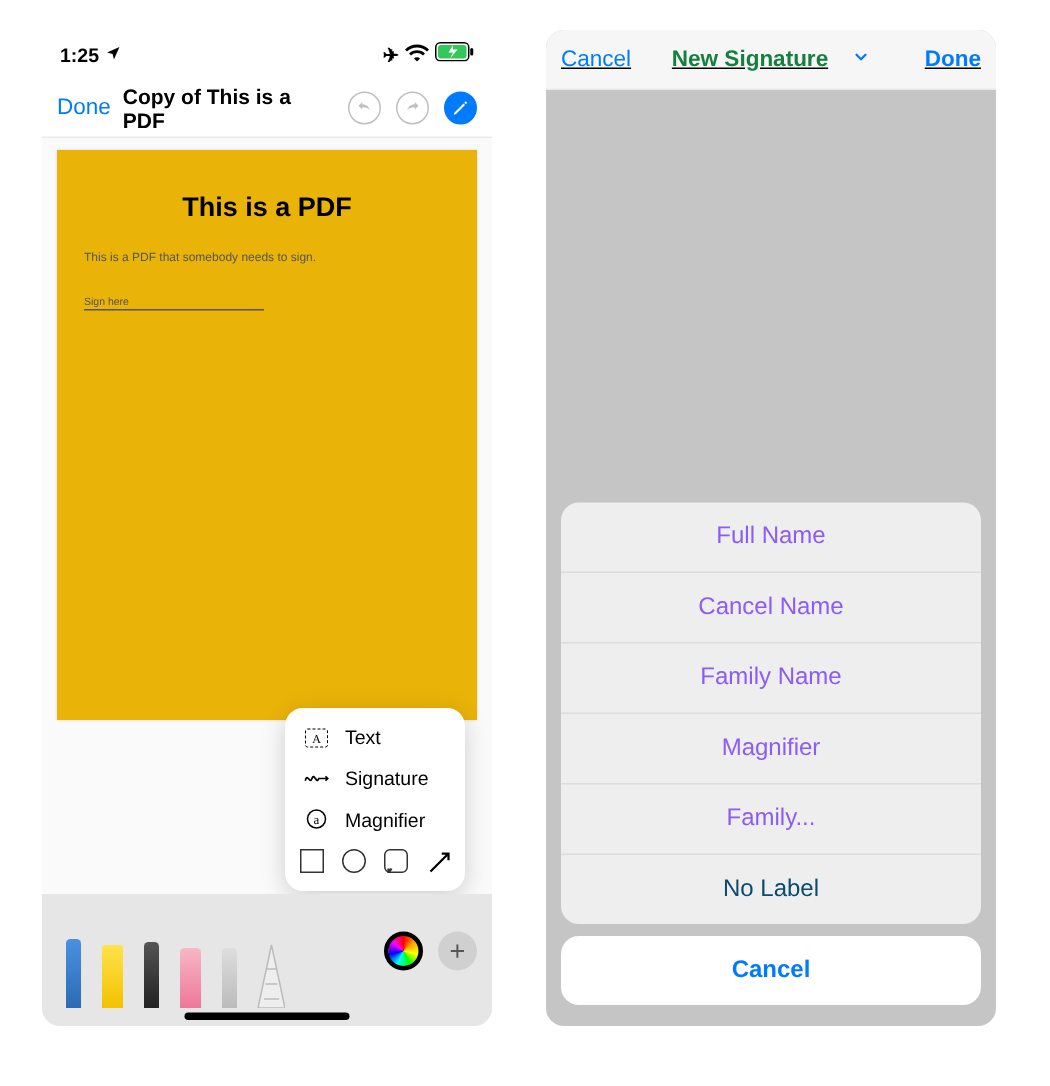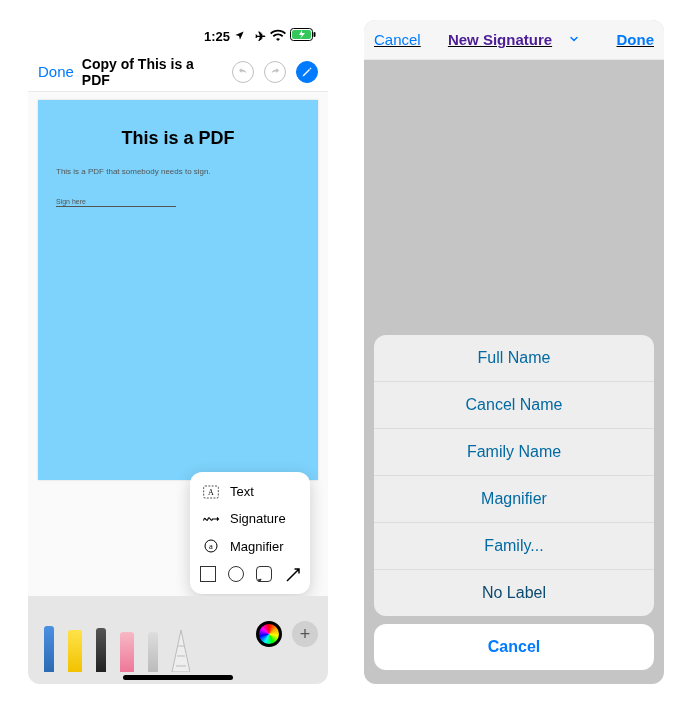--- a/index.html
+++ b/index.html
@@ -20,21 +20,21 @@
     position: relative;
   }
   .phone.left { background: #fafafa; }
   .phone.right { background: #c5c5c5; text-decoration: underline; }
 
   
   .status-bar {
     height: 32px;
     display: flex;
     align-items: center;
-    justify-content: flex-end;
+    justify-content: space-between;
     padding: 0 12px;
     background:#fff;
     font-size: 13px;
     font-weight: 600;
     gap: 10px;
   }
   .status-left, .status-right { display:flex; align-items:center; gap:4px; }
 
   .nav-bar {
     height: 40px;
@@ -50,21 +50,21 @@
   .nav-icons { display:flex; align-items:center; gap:10px; }
   .circle-btn {
     width:22px; height:22px; border-radius:50%;
     border:1.5px solid #c0c0c0; color:#c0c0c0;
     display:flex; align-items:center; justify-content:center;
     font-size:12px;
   }
   .circle-btn.active { background:#007aff; color:#fff; border-color:#007aff; font-weight:700; }
 
   .doc-area {
-    background:#7dd3fc;
+    background:#eab308;
     margin:8px 10px;
     height: 380px;
     box-shadow: 0 0 2px rgba(0,0,0,.15);
     padding: 16px 18px;
   }
   .doc-title { text-align:center; font-size:18px; font-weight:600; margin:12px 0 18px; }
   .doc-line { font-size:8px; color:#555; margin-bottom:8px; }
   .sign-box { border-bottom:1px solid #555; width:120px; margin-top:22px; padding-bottom:1px; font-size:7px; color:#555; }
 
   .popover {
@@ -121,33 +121,33 @@
   }
 
   
   .pen-body{ width:10px;border-radius:3px 3px 0 0; }
 
   
   .right .nav-bar {
     background:#f6f6f6;
     justify-content:space-between;
   }
-  .right .nav-center { color:#4c1d95; font-weight:600; font-size:15px; flex:1; text-align:center; display:flex; align-items:center; justify-content:center; gap:16px; }
+  .right .nav-center { color:#15803d; font-weight:600; font-size:15px; flex:1; text-align:center; display:flex; align-items:center; justify-content:center; gap:16px; }
   .right .nav-left, .right .nav-right { color:#007aff; font-size:15px; width:60px; }
   .right .nav-right { text-align:right; font-weight:600; }
 
   .sheet {
     position:absolute; left:10px; right:10px; bottom:14px;
   }
   .sheet-group{
     background:#eeeeef; border-radius:12px; overflow:hidden; margin-bottom:8px;
   }
   .sheet-row{
     text-align:center; padding:14px 0; font-size:16px;
-    color:#0369a1; border-bottom:0.5px solid #dcdcdc;
+    color:#8b5cf6; border-bottom:0.5px solid #dcdcdc;
   }
   .sheet-row:last-child{ border-bottom:none; color:#0c4a6e; }
   .sheet-cancel{
     background:#fff; border-radius:12px; text-align:center;
     padding:14px 0; font-size:16px; color:#007aff; font-weight:600;
   }
 </style>
 </head>
 <body>
 

